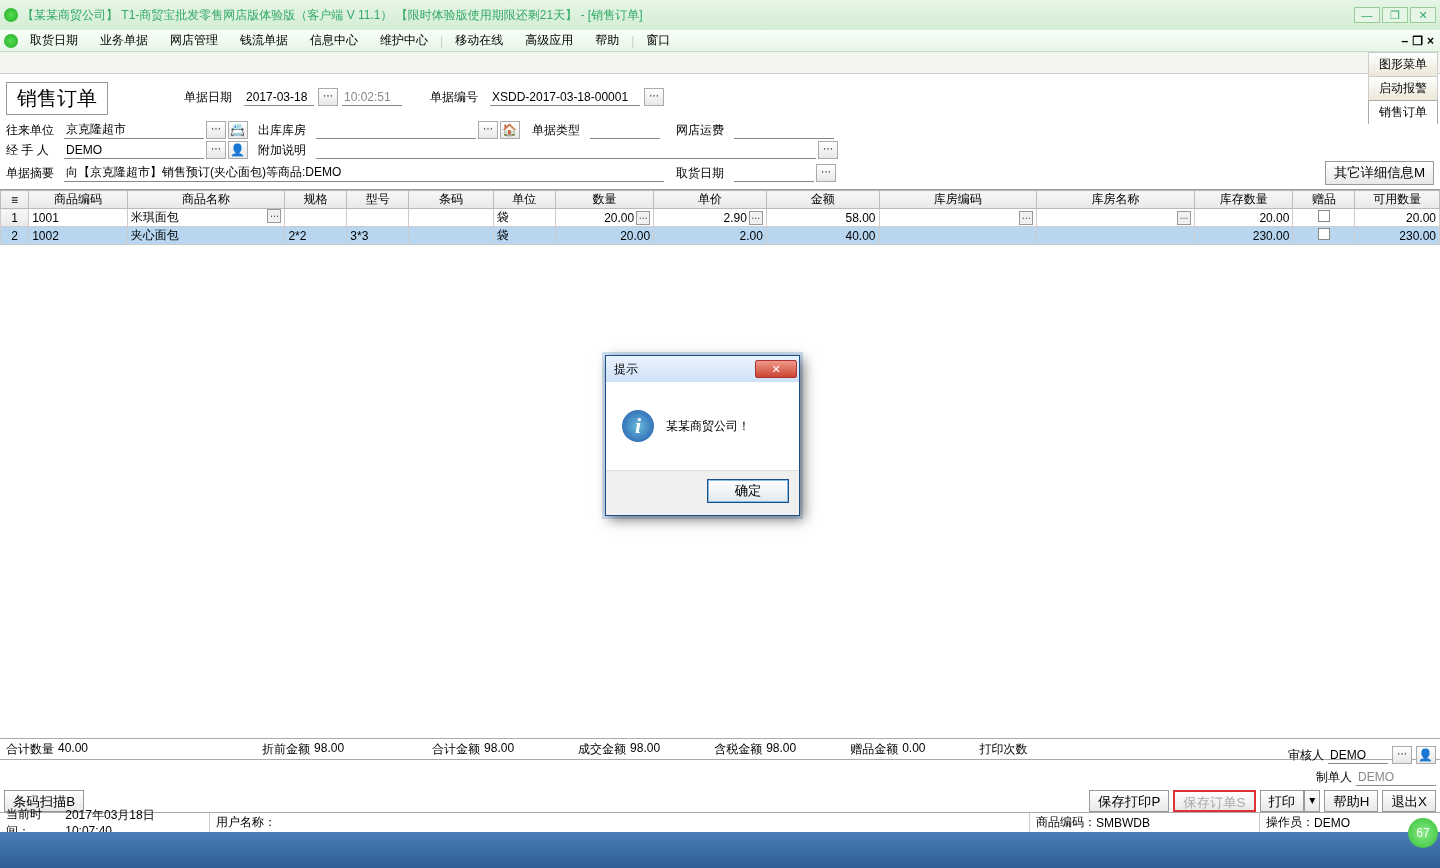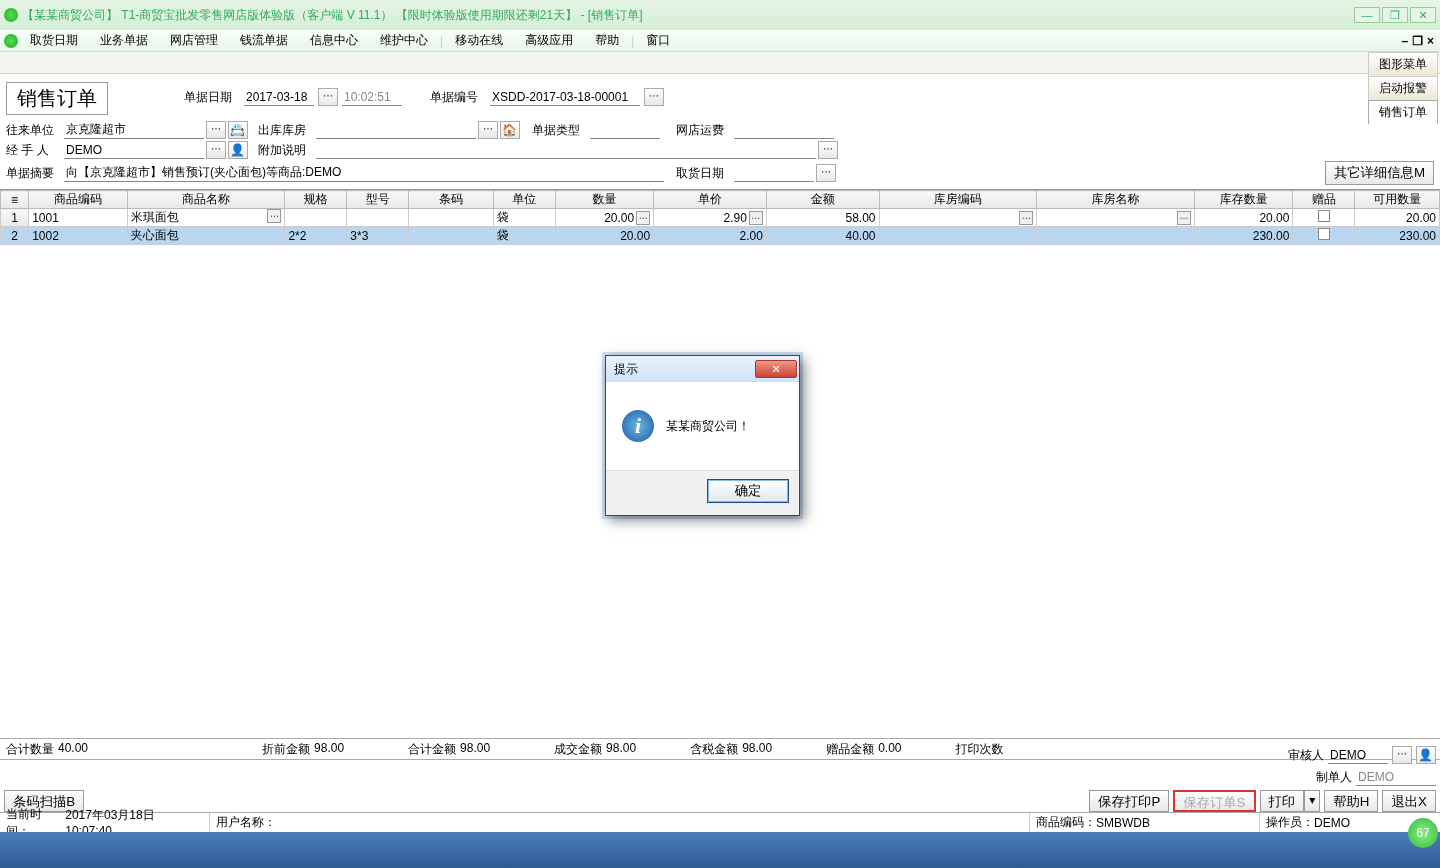--- a/index.html
+++ b/index.html
@@ -262,21 +262,21 @@
 
 <div class="totals">
   <div class="tcell">
       <span>合计数量</span>
       <span>40.00</span>
     </div>
   <div class="tcell" style="margin-left:170px">
       <span>折前金额</span>
       <span>98.00</span>
     </div>
-  <div class="tcell" style="margin-left:60px">
+  <div class="tcell" style="margin-left:84px">
       <span>合计金额</span>
       <span>98.00</span>
     </div>
   <div class="tcell" style="margin-left:60px">
       <span>成交金额</span>
       <span>98.00</span>
     </div>
   <div class="tcell" style="margin-left:50px">
       <span>含税金额</span>
       <span>98.00</span>

